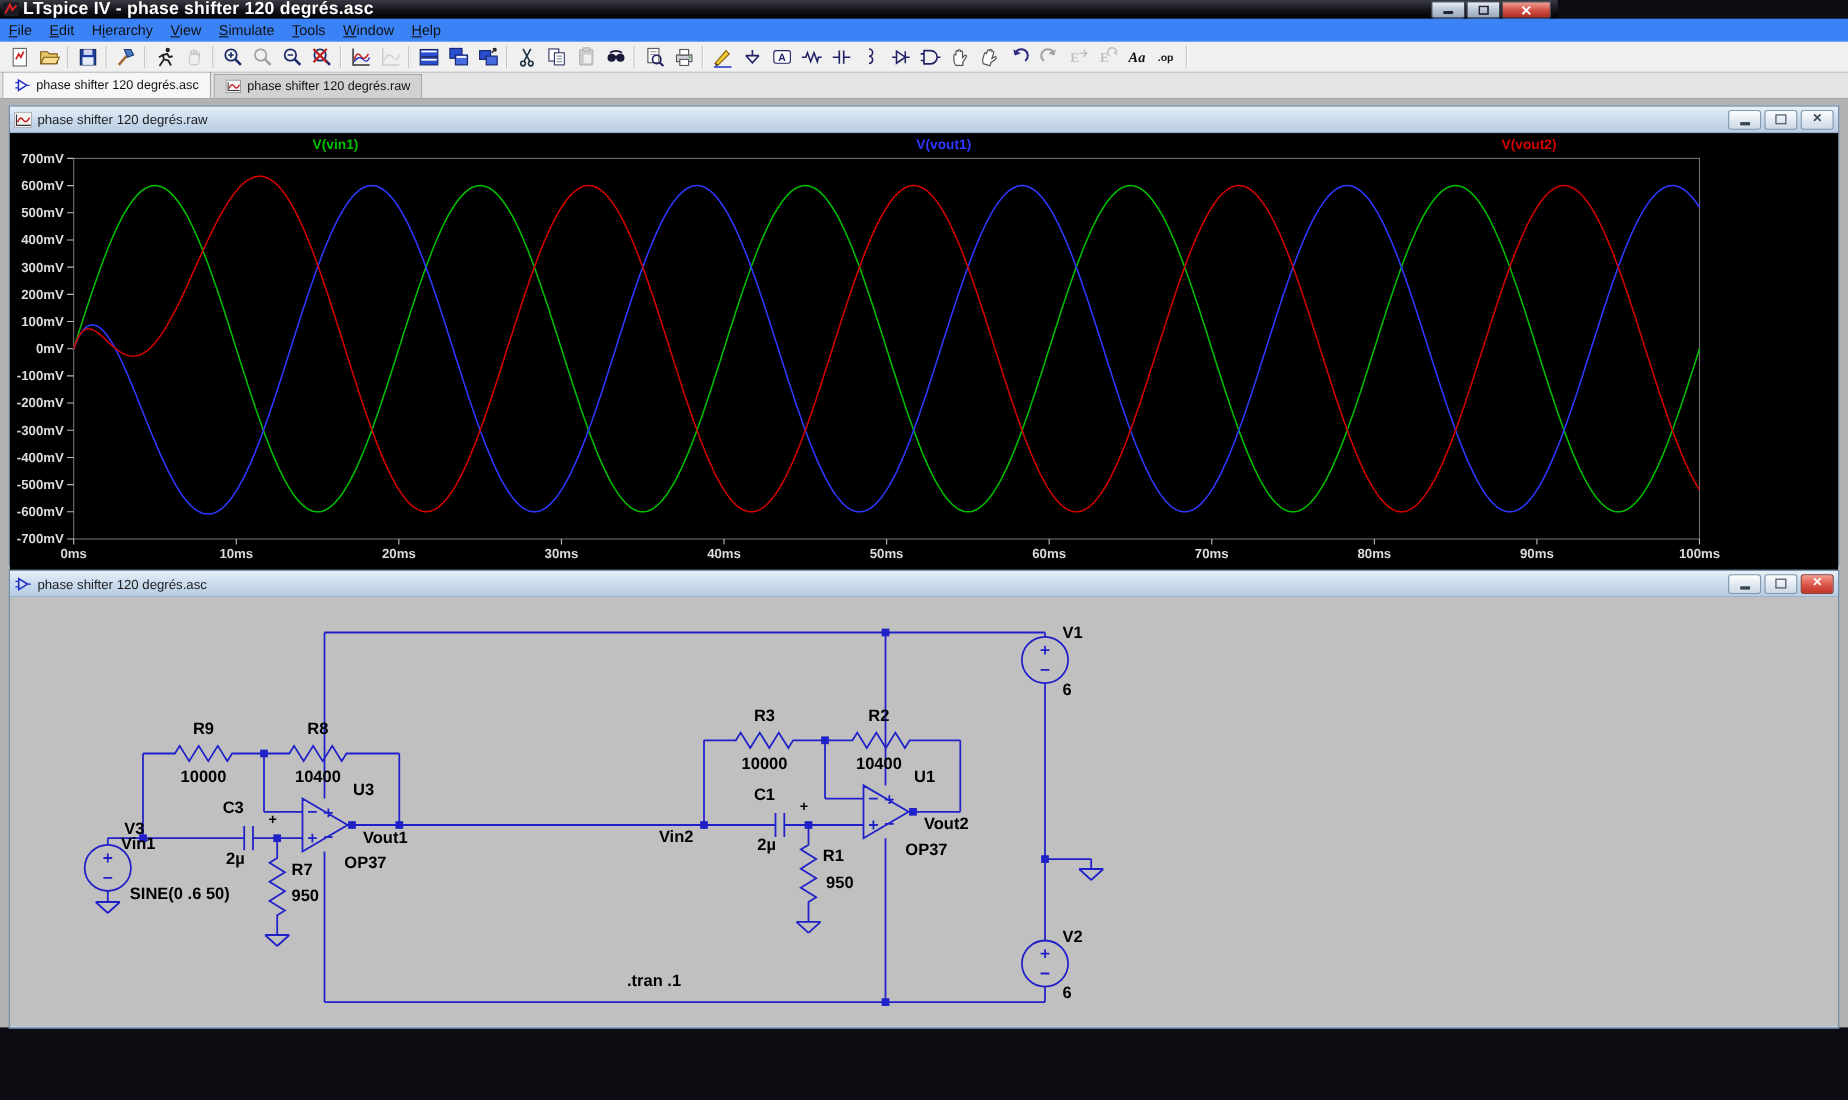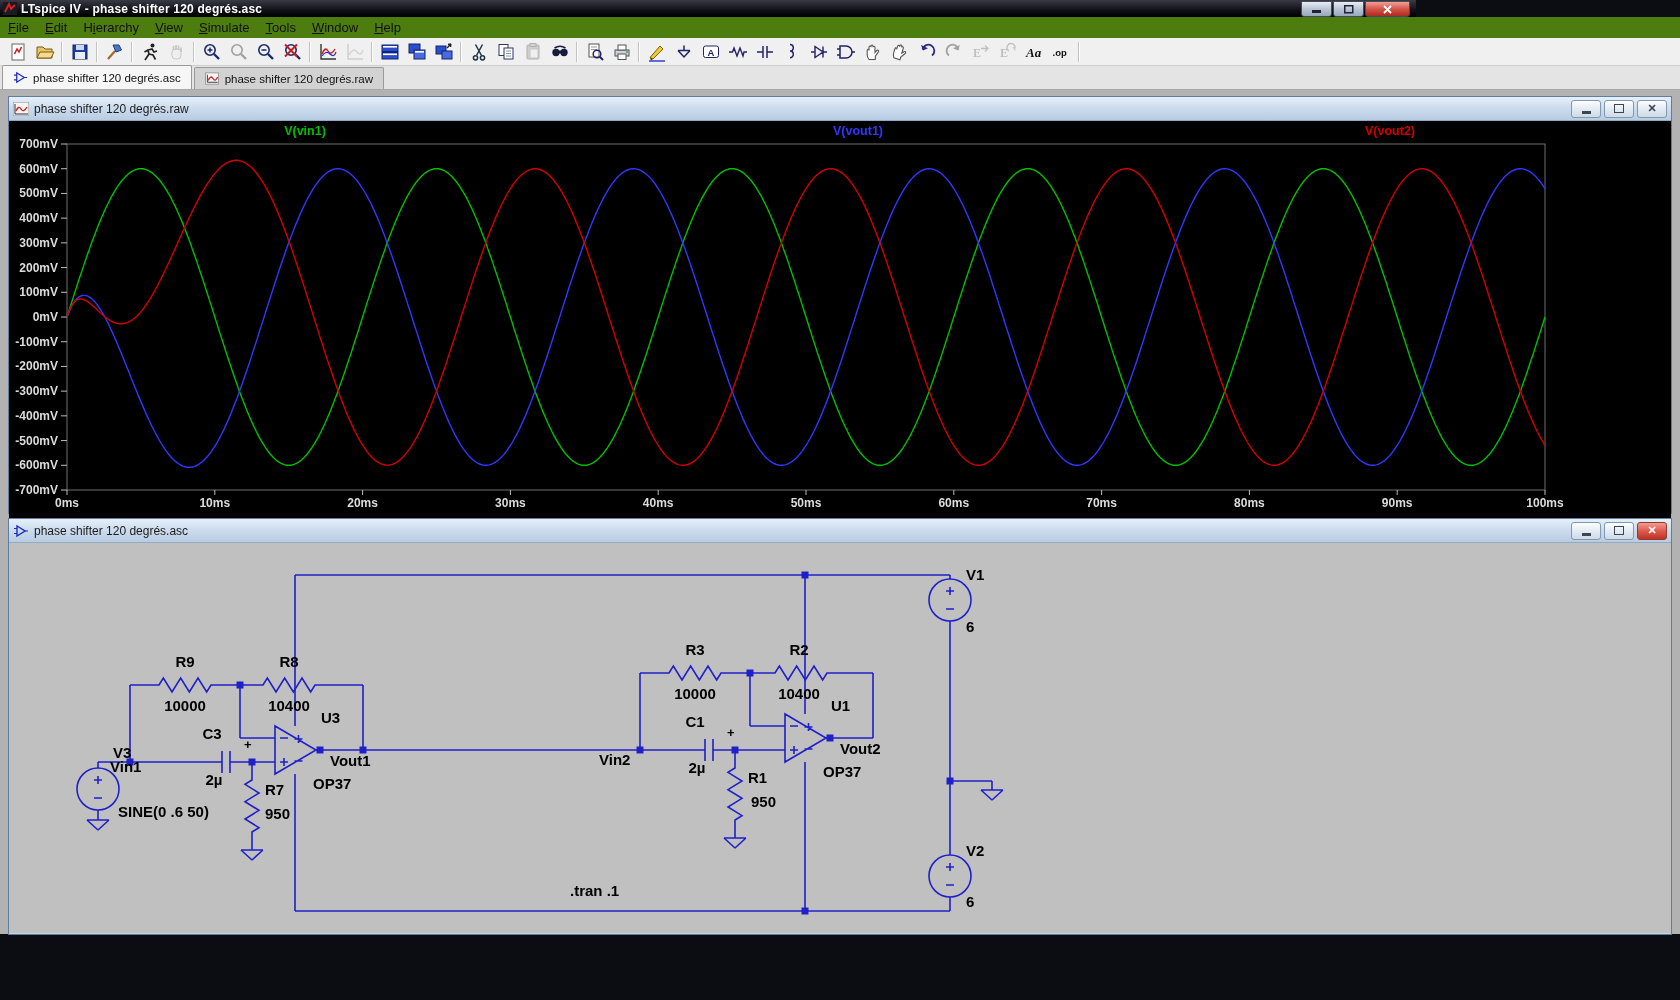--- a/index.html
+++ b/index.html
@@ -1,30 +1,30 @@
 <!DOCTYPE html>
 <html><head>
 <meta charset="utf-8">
 <style>
   html,body{margin:0;padding:0;width:1680px;height:1000px;overflow:hidden;
     font-family:"Liberation Sans",sans-serif;background:#0b0d12;}
   #app{position:absolute;inset:0;}
   
   #titlebar{position:absolute;left:0;top:0;width:1416px;height:17px;
     background:linear-gradient(#3a3a44,#101018 60%,#000);color:#fff;
-    font-size:12px;display:flex;align-items:center;}
+    font-size:16px;display:flex;align-items:center;}
   #titlebar .ttl{margin-left:4px;font-weight:bold;letter-spacing:.2px;}
   #app-icon{width:14px;height:13px;margin-left:3px;display:inline-block;}
   #win-btns{position:absolute;right:6px;top:1px;display:flex;gap:1px;}
   .wbtn{width:29px;height:14px;border:1px solid #444c58;border-radius:0 0 3px 3px;
     background:linear-gradient(#e8eef6,#b9c5d4 50%,#98a8bc);display:flex;align-items:center;
     justify-content:center;font-size:9px;color:#222;}
   .wbtn.close{background:linear-gradient(#f0a098,#d45448 50%,#b02a20);color:#fff;width:43px;}
   
-  #menubar{position:absolute;left:0;top:17px;width:1680px;height:21px;background:#4d7c0f;
+  #menubar{position:absolute;left:0;top:17px;width:1680px;height:21px;background:#3b82f6;
     border-bottom:1px solid #d8d8d8;display:flex;align-items:center;font-size:13px;color:#111;}
   .menu-item{padding:2px 8px;}
   .menu-item u{text-decoration:underline;}
   
   #toolbar{position:absolute;left:0;top:38px;width:1680px;height:28px;background:#f0f0f0;
     border-bottom:1px solid #cfcfcf;display:flex;align-items:center;padding-left:4px;box-sizing:border-box;}
   .tbtn{width:25px;height:24px;display:flex;align-items:center;justify-content:center;border:1px solid transparent;}
   .tbtn svg{width:20px;height:20px;}
   .tbtn.disabled{opacity:.4;filter:grayscale(1);}
   .tsep{width:1px;height:20px;background:#c2c2c2;margin:0 3px;border-right:1px solid #fff;}

